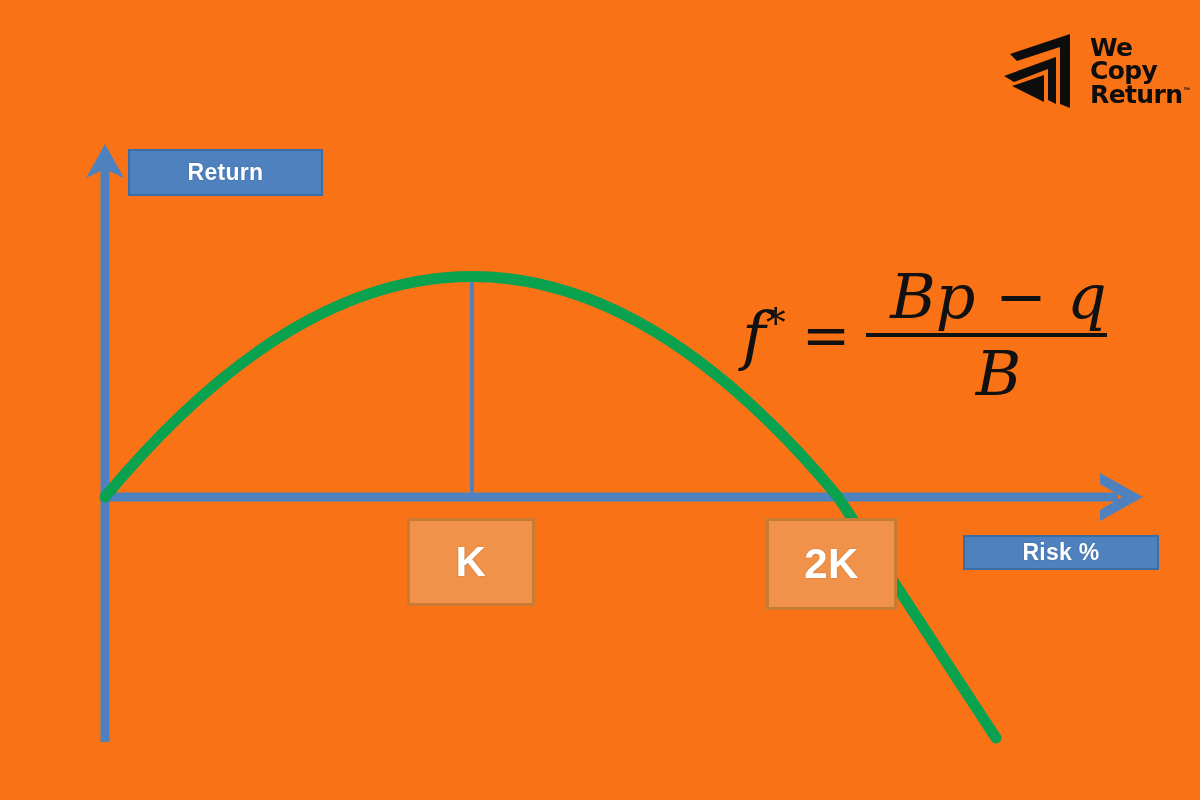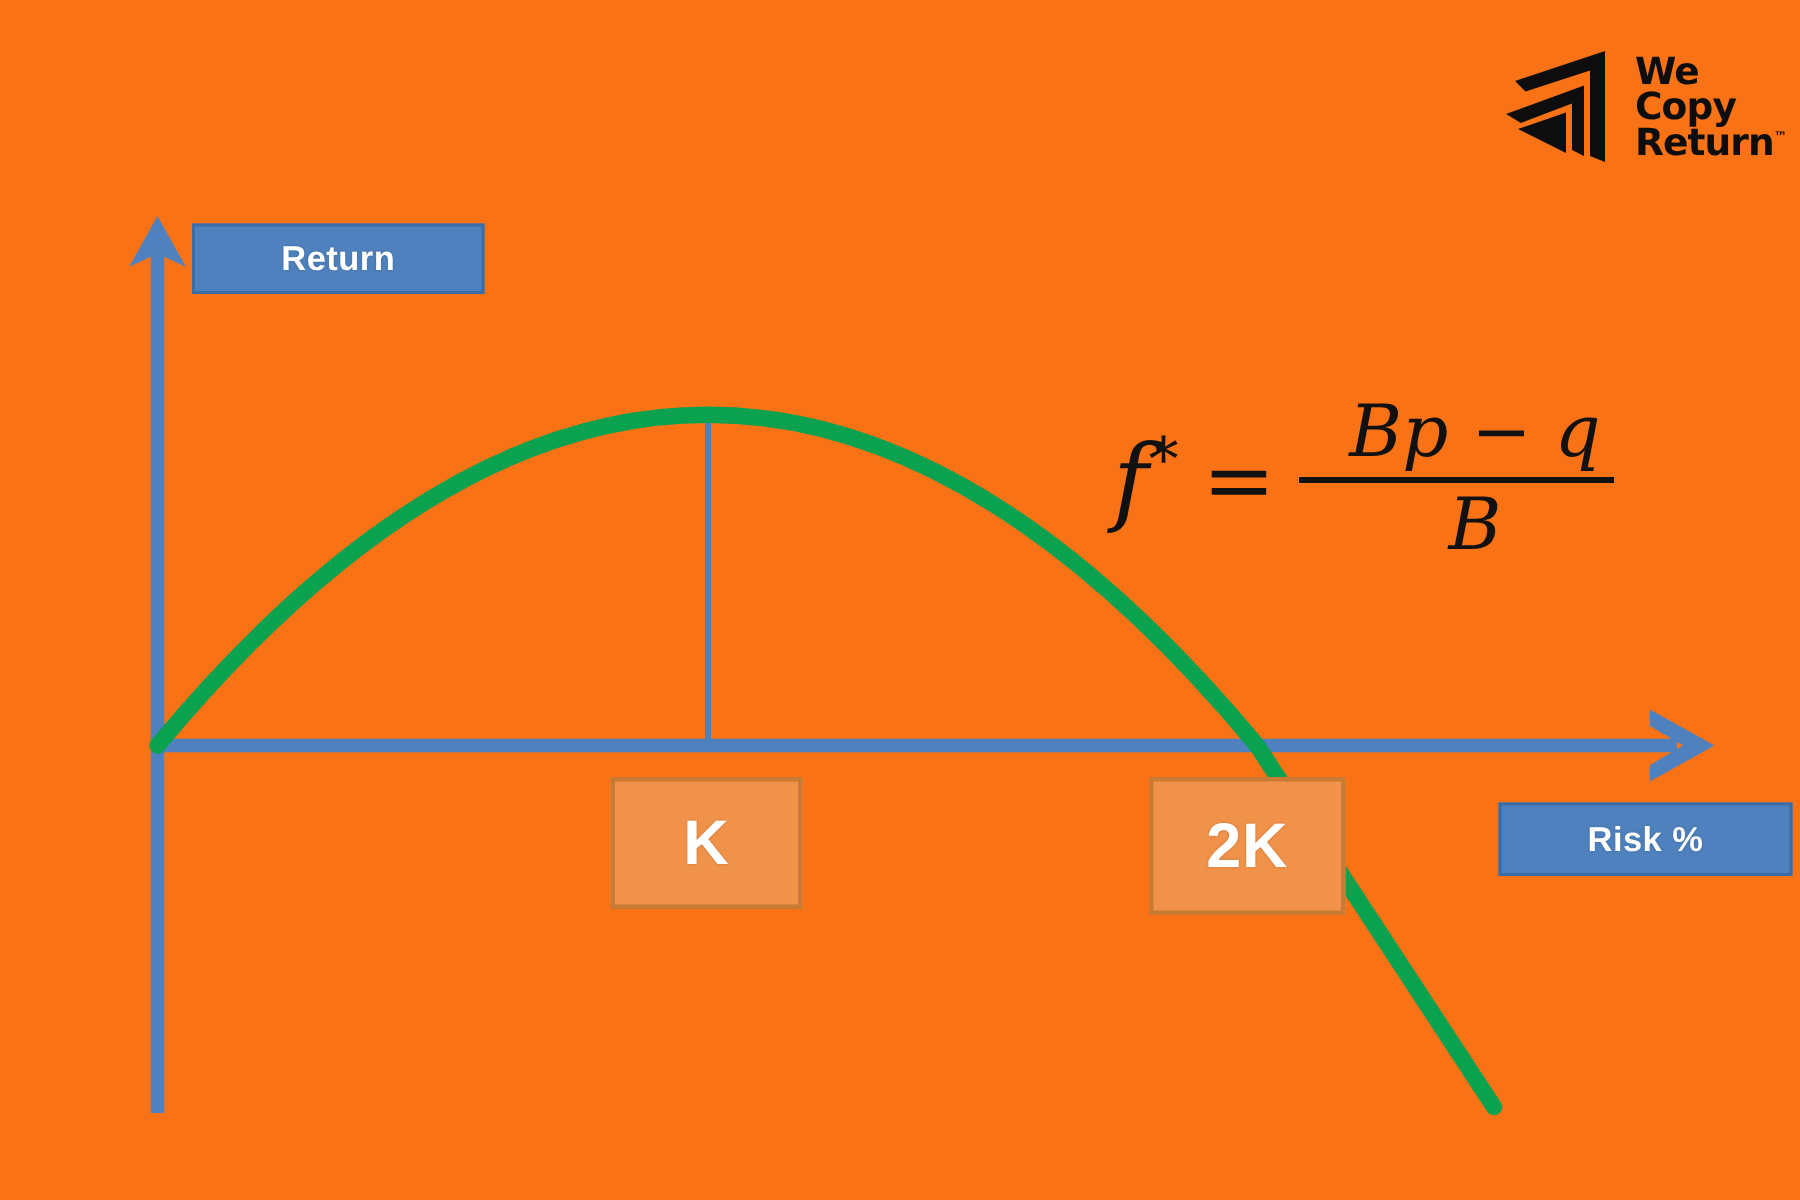--- a/index.html
+++ b/index.html
@@ -91,22 +91,21 @@
   #chip-return {
     left: 128px;
     top: 149px;
     width: 195px;
     height: 47px;
   }
   #chip-risk {
     left: 963px;
     top: 535px;
     width: 196px;
-    height: 49px;
-    margin-left: 36px;
+    height: 35px;
   }
   #chip-k {
     left: 407px;
     top: 518px;
     width: 128px;
     height: 88px;
   }
   #chip-2k {
     left: 766px;
     top: 518px;
@@ -143,21 +142,21 @@
     margin: 0 16px 0 14px;
     line-height: 1;
   }
   #formula .f-frac {
     display: flex;
     flex-direction: column;
     align-items: center;
   }
   #formula .f-num,
   #formula .f-den {
-    font-size: 48px;
+    font-size: 62px;
     line-height: 1.12;
     white-space: nowrap;
     margin-left: 24px;
   }
   #formula .f-bar {
     width: 100%;
     min-width: 210px;
     height: 4px;
     background: #111111;
     margin: 2px 0 2px 0;

